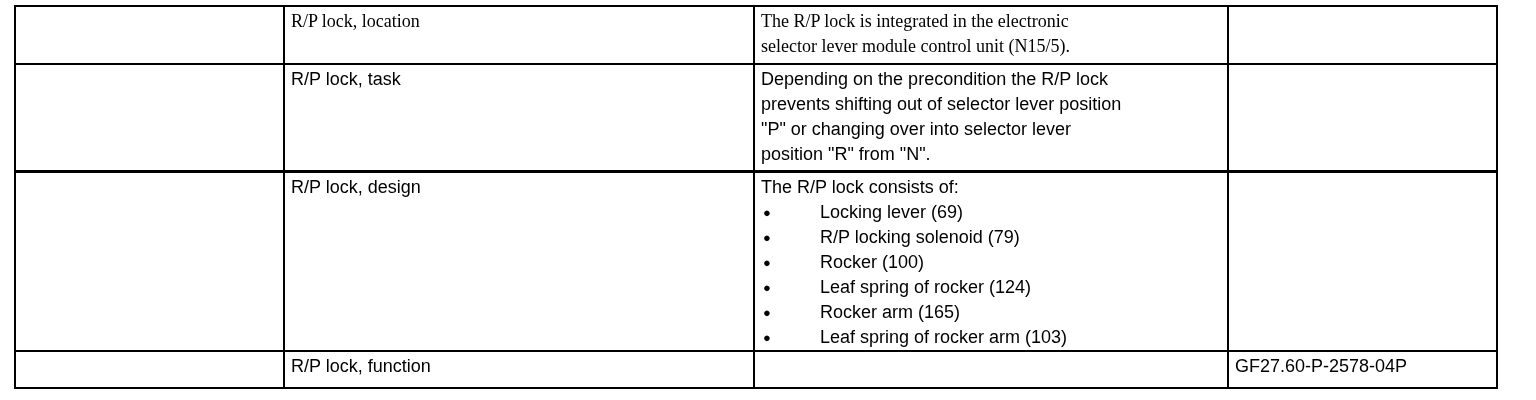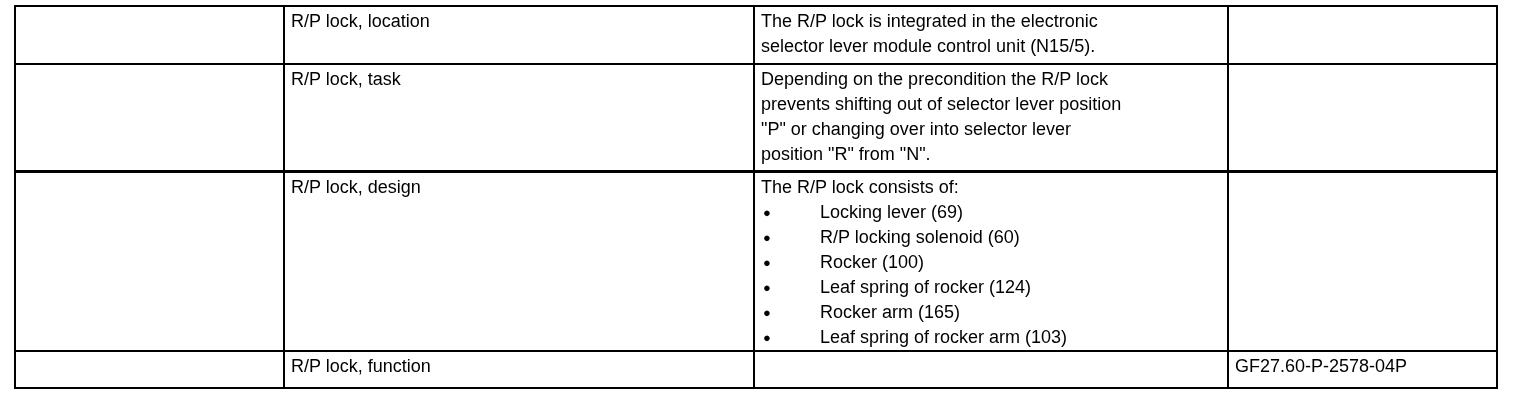--- a/index.html
+++ b/index.html
@@ -16,21 +16,21 @@
     width: 1482px;
   }
   table.doc-table td {
     border: 2px solid #000000;
     vertical-align: top;
     padding: 2px 6px 0 6px;
     font-size: 18px;
     line-height: 25px;
     overflow: hidden;
   }
-  tr.row-1 { height: 58px; }
+  tr.row-1 { height: 58px; font-family: Liberation Serif, serif; }
   tr.row-2 { height: 107px; }
   tr.row-3 { height: 180px; }
   tr.row-4 { height: 37px; margin-top: 22px; }
   tr.row-3 td { border-top-width: 3px; margin-left: 28px; }
   .line { white-space: nowrap; }
   .bullet-row { display: flex; white-space: nowrap; }
   .bullet-glyph {
     flex: none; width: 59px;
     padding-left: 2px;
     font-size: 13px;
@@ -81,21 +81,21 @@
       <div class="line">R/P lock, design</div>
     </td>
     <td>
       <div class="line">The R/P lock consists of:</div>
       <div class="bullet-row">
         <span class="bullet-glyph">●</span>
         <span class="bullet-text">Locking lever (69)</span>
       </div>
       <div class="bullet-row">
         <span class="bullet-glyph">●</span>
-        <span class="bullet-text">R/P locking solenoid (60)</span>
+        <span class="bullet-text">R/P locking solenoid (79)</span>
       </div>
       <div class="bullet-row">
         <span class="bullet-glyph">●</span>
         <span class="bullet-text">Rocker (100)</span>
       </div>
       <div class="bullet-row">
         <span class="bullet-glyph">●</span>
         <span class="bullet-text">Leaf spring of rocker (124)</span>
       </div>
       <div class="bullet-row">

